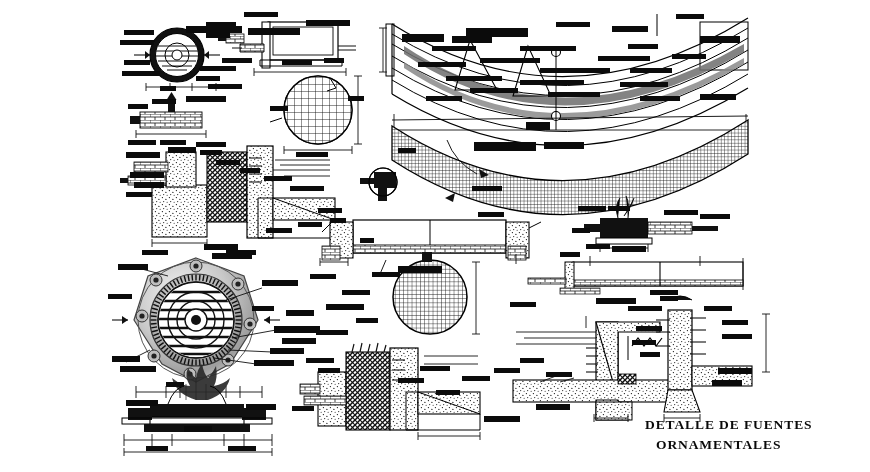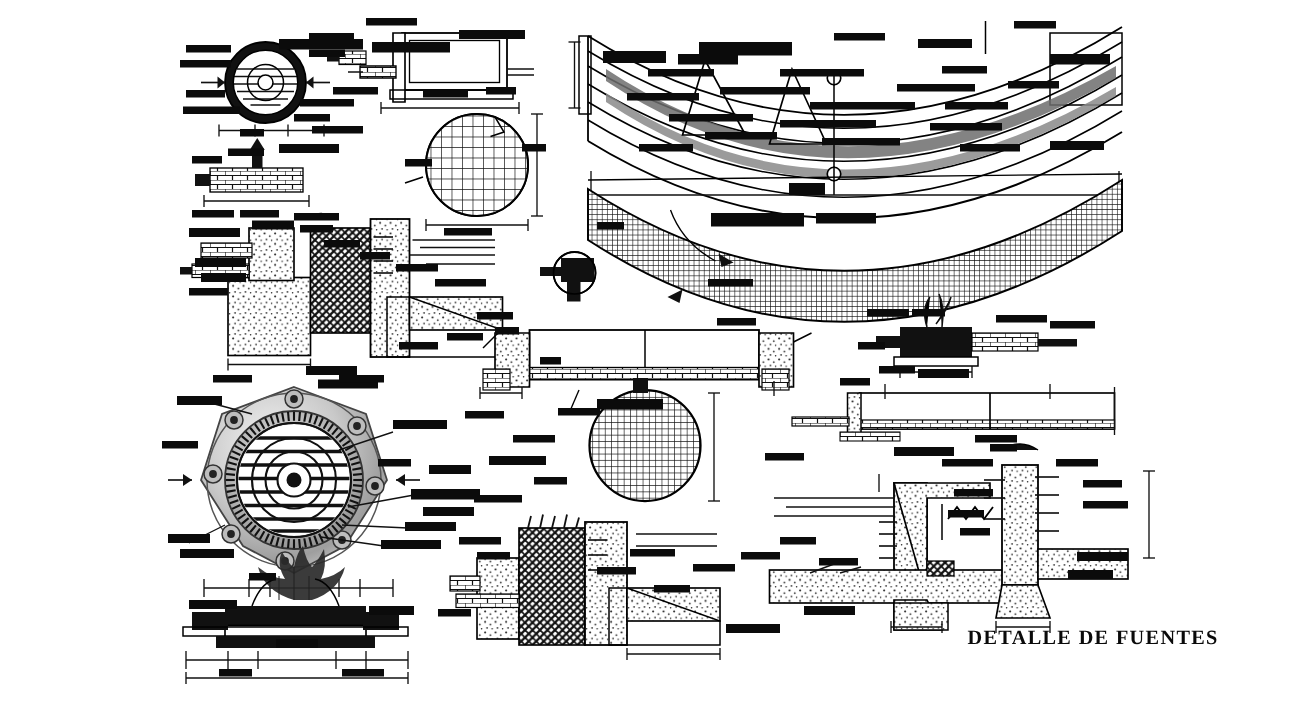--- a/index.html
+++ b/index.html
@@ -747,15 +747,16 @@
       <rect x="420" y="366" width="30" height="5"></rect>
       <rect x="436" y="390" width="24" height="5"></rect>
       <rect x="292" y="406" width="22" height="5"></rect>
       <rect x="560" y="252" width="20" height="5"></rect>
       <rect x="660" y="296" width="18" height="5"></rect>
     </g>
   </svg>
 
   <div class="title-block">
     <div class="title-line">DETALLE DE FUENTES</div>
+    <div class="title-line l2">ORNAMENTALES</div>
   </div>
 
 </div>
 
 </body></html>

